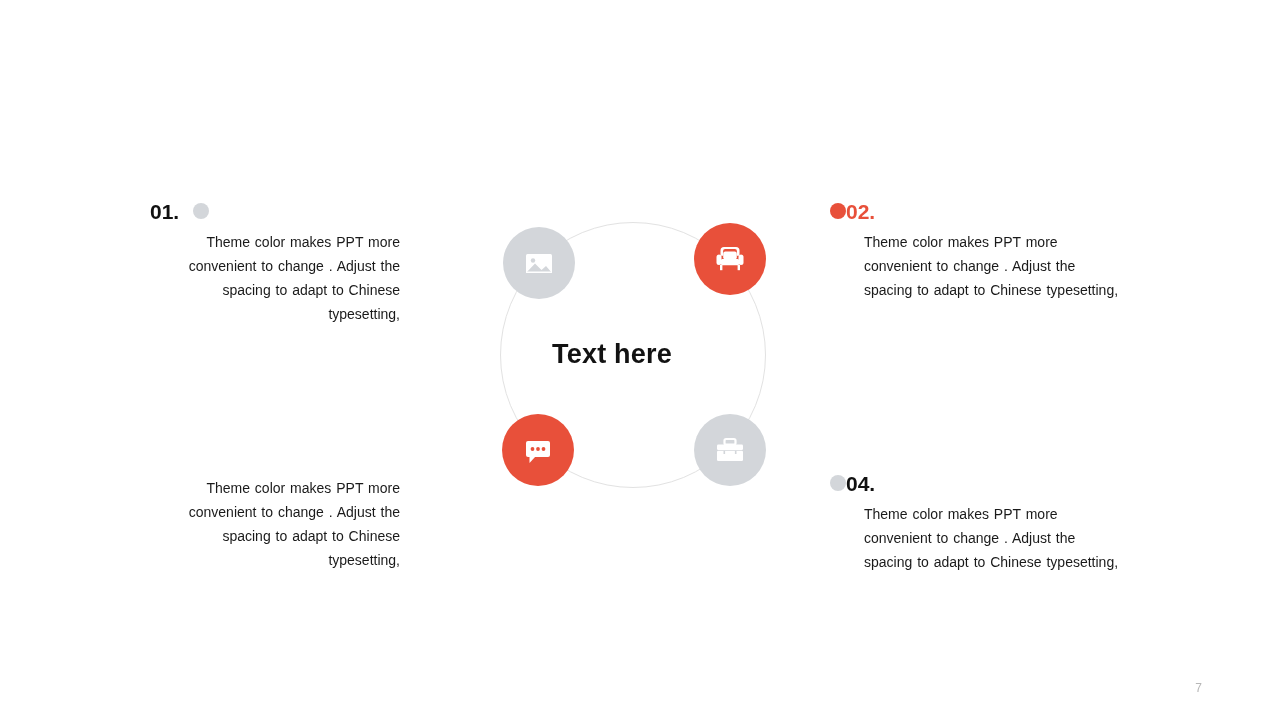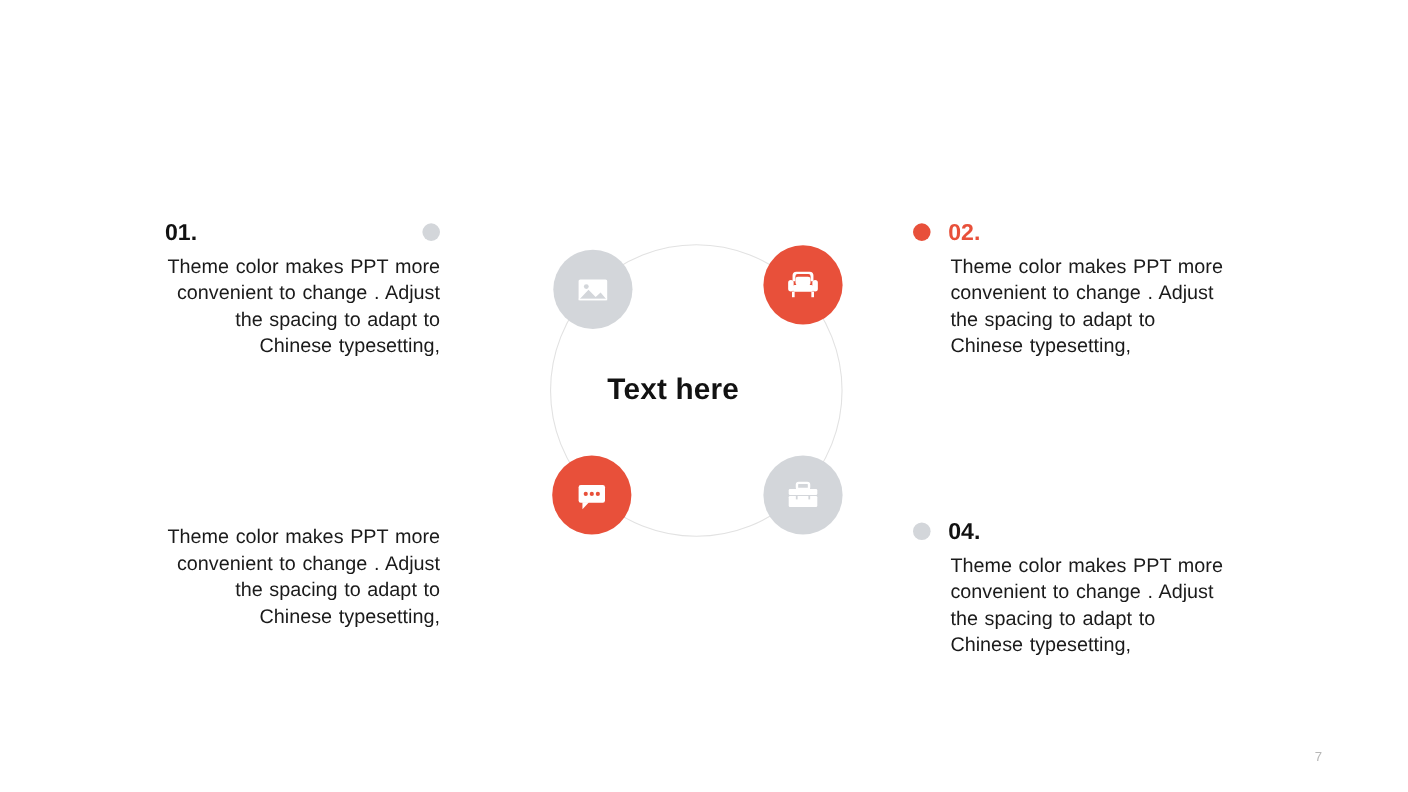--- a/index.html
+++ b/index.html
@@ -93,44 +93,43 @@
   .dot {
     width: 16px;
     height: 16px;
     border-radius: 50%;
     flex: 0 0 16px;
   }
   .dot.red  { background: #e8503a; }
   .dot.gray { background: #d3d6da; }
 
   .body-text {
-    font-size: 18px;
+    font-size: 14px;
     line-height: 24px;
     color: #1a1a1a;
     margin-top: 6px;
     word-spacing: 1px;
   }
 
   
   .block.left {
     left: 150px;
     text-align: right;
   }
   .block.left .head {
-    justify-content: space-between;
+    justify-content: flex-start;
     gap: 14px;
   }
   
   .block.right {
     left: 830px;
     text-align: left;
   }
   .block.right .head {
     justify-content: flex-start;
-    gap: 16px;
   }
   .block.right .body-text { margin-left: 34px; }
   .block.right { width: 290px; }
 
   .block-01 { top: 198px; }
   .block-02 { top: 198px; }
   .block-03 { top: 470px; }
   .block-04 { top: 470px; }
 
   

